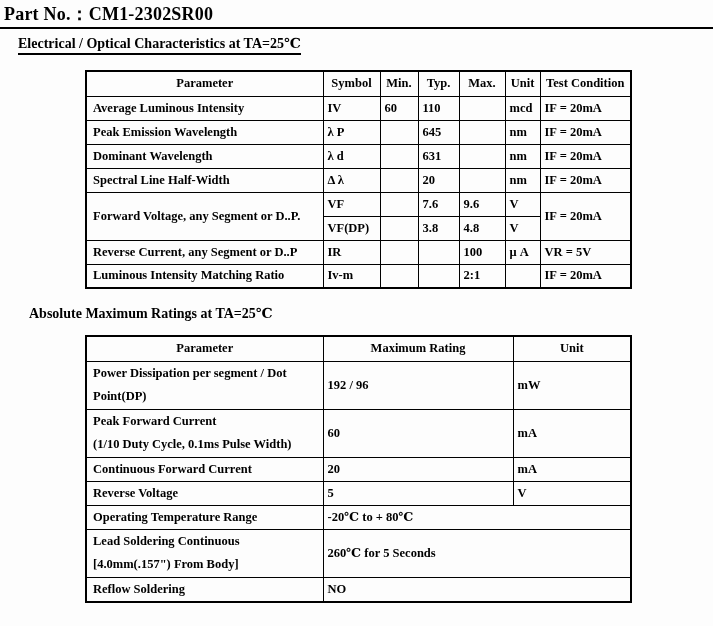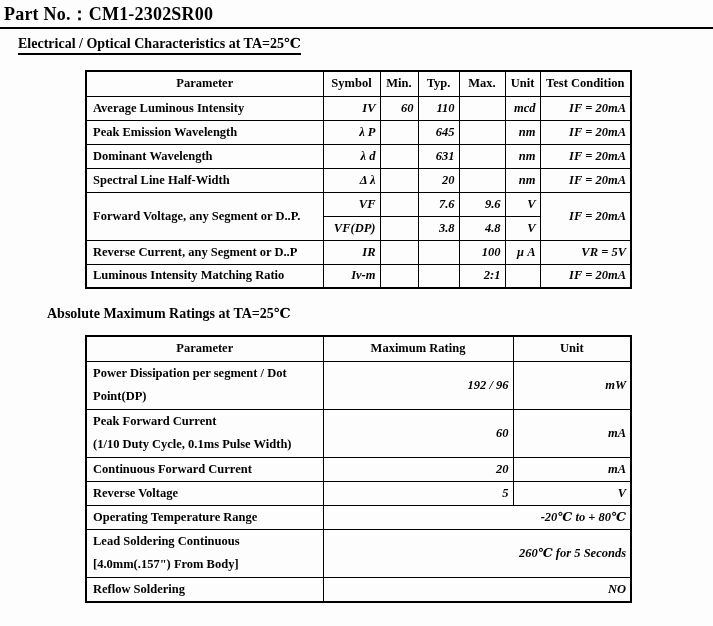--- a/index.html
+++ b/index.html
@@ -30,21 +30,21 @@
     width: fit-content;
     font-weight: bold;
     font-size: 14px;
   }
   .title-electrical {
     margin: 6px 0 0 18px;
     border-bottom: 2px solid #000;
     padding-bottom: 1px;
   }
   .title-absolute {
-    margin: 16px 0 0 47px;
+    margin: 16px 0 0 29px;
   }
   table.tbl {
     border-collapse: collapse;
     margin-left: 85px;
     border: 2px solid #000;
     table-layout: fixed;
   }
   .tbl-electrical { margin-top: 15px; width: 545px; }
   .tbl-absolute  { margin-top: 13px; width: 545px; }
   .tbl th, .tbl td {
@@ -61,21 +61,21 @@
   }
   .tbl-electrical td { height: 24px; }
   .tbl-absolute tr.normal td { height: 24px; }
   .tbl-absolute tr.tall td { height: 48px; }
   td.param {
     text-align: left;
     padding-left: 6px;
     white-space: pre-line;
   }
   .tbl-absolute td.param { line-height: 1.85; }
-  td.c { text-align: right; font-style: italic; }
+  td.c { text-align: left; }
 </style>
 </head>
 <body>
 
 <div class="page">
 
   <div class="topbar">
     <span class="part-no">Part No.：CM1-2302SR00</span>
   </div>
 

